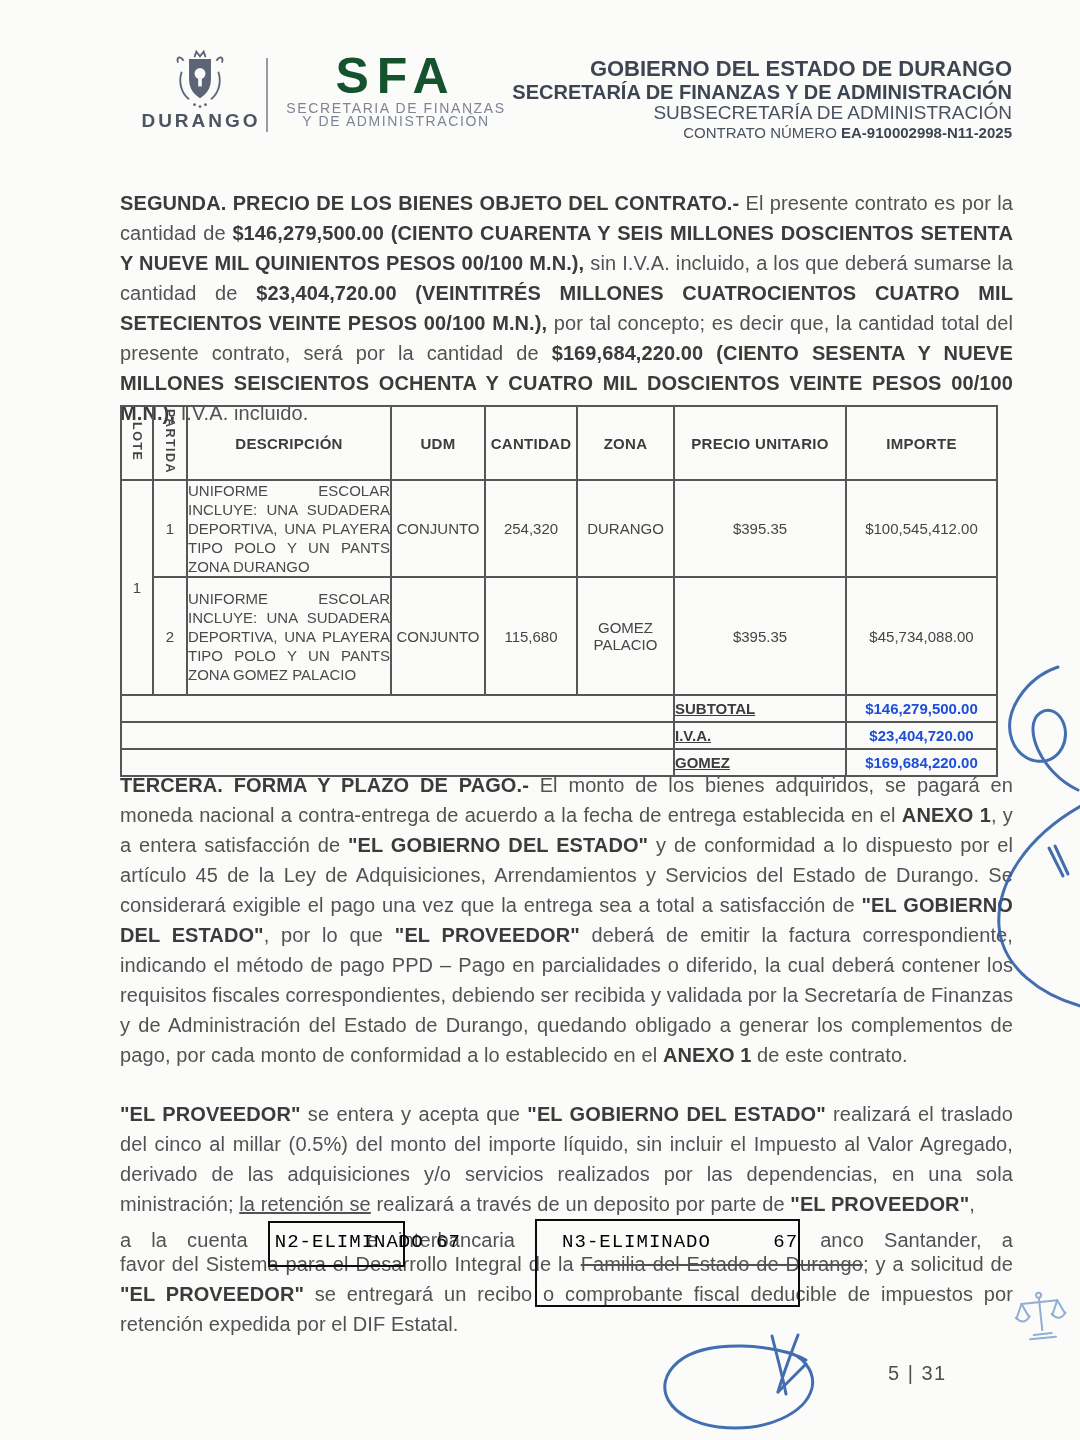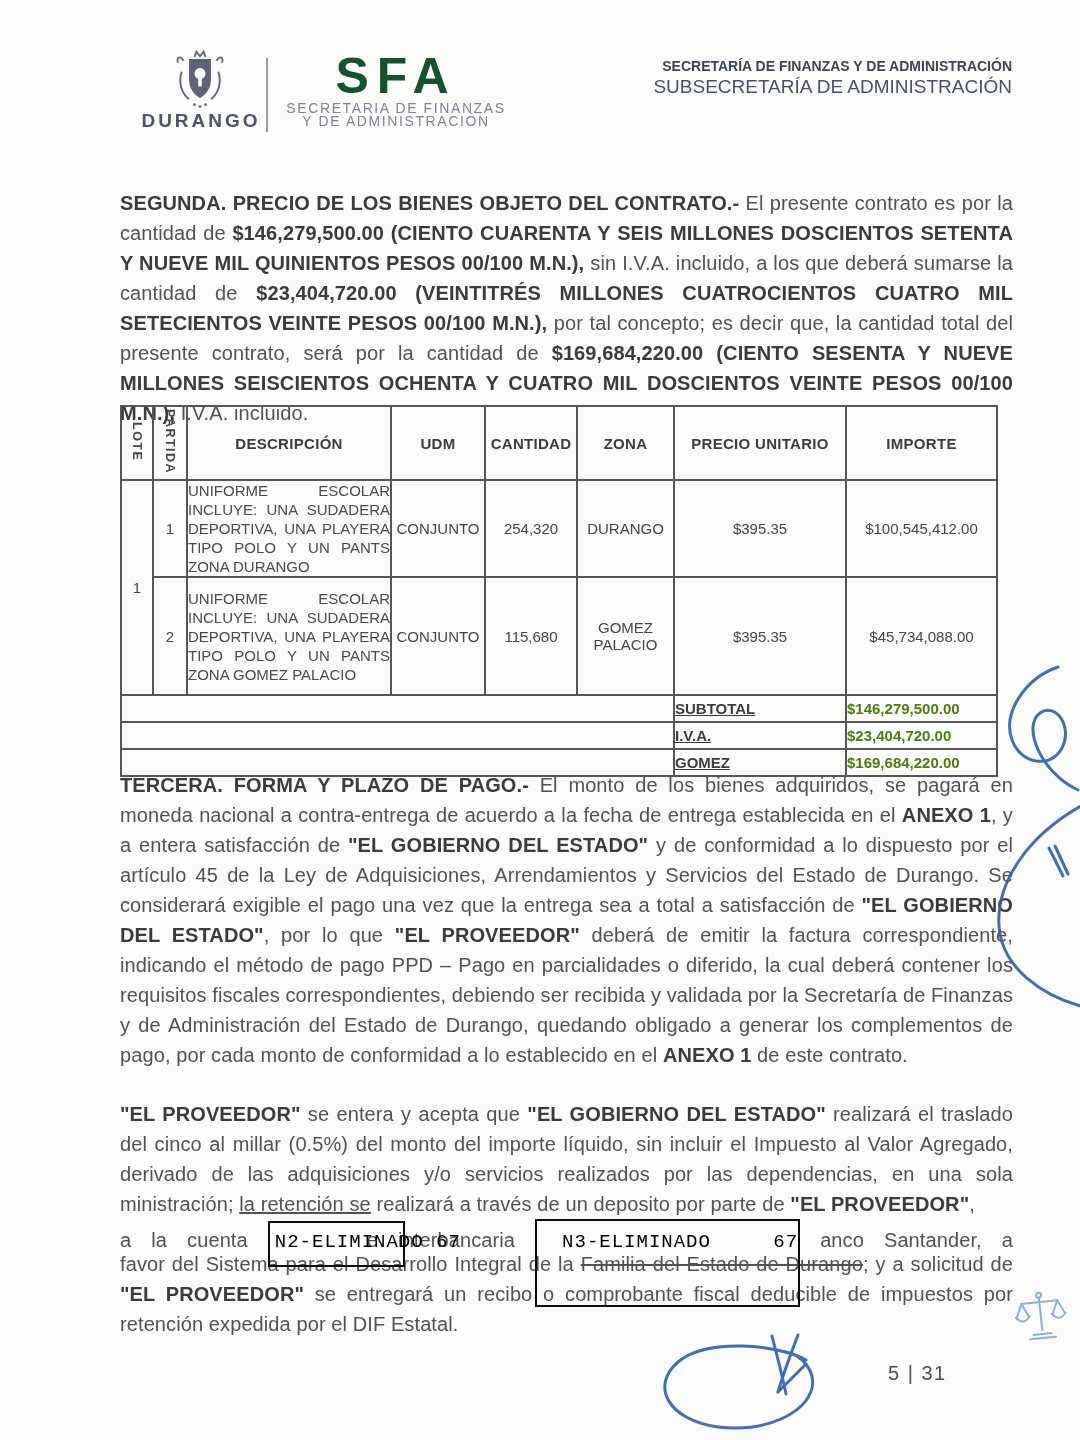--- a/index.html
+++ b/index.html
@@ -14,21 +14,21 @@
   
   .shield{left:168px;top:48px;width:64px;height:64px;}
   .durango-word{left:128px;top:110px;width:146px;text-align:center;
     font-size:19px;font-weight:bold;letter-spacing:3px;color:#4d5464;}
   .hdr-divider{left:266px;top:58px;width:2px;height:74px;background:#959ba7;}
   .sfa-block{left:286px;top:50px;width:220px;text-align:center;color:#586073;}
   .sfa-acronym{font-size:50px;font-weight:bold;letter-spacing:8px;line-height:52px;color:#14532d;}
   .sfa-sub{font-size:14px;letter-spacing:1.6px;color:#7d8494;line-height:13px;}
   .hdr-right{right:68px;top:56px;text-align:right;color:#3e4552;}
   .hdr-r1{font-size:22px;font-weight:bold;line-height:26px;}
-  .hdr-r2{font-size:14px;font-weight:bold;line-height:21px;}
+  .hdr-r2{font-size:20px;font-weight:bold;line-height:21px;}
   .hdr-r3{font-size:19px;line-height:20px;color:#4a5160;}
   .hdr-r4{font-size:15px;line-height:20px;color:#4a5160;}
   .hdr-r4 .num{font-weight:bold;color:#3e4552;}
 
   
   .para{left:120px;width:893px;font-size:20px;line-height:30px;
     text-align:justify;color:#525252;letter-spacing:0.1px;}
   .para .b{font-weight:bold;color:#3b3b3b;margin-top:28px;}
   .para .u{text-decoration:underline;}
   .para .s{text-decoration:line-through;text-decoration-thickness:2px;}
@@ -55,21 +55,21 @@
   th.hcell{font-size:14.5px;font-weight:bold;color:#3c3c3c;height:72px;letter-spacing:0.3px;}
   th.vcell span{writing-mode:vertical-rl;font-size:12.5px;font-weight:bold;
     letter-spacing:1.5px;display:inline-block;line-height:1;}
   td.desc{font-size:14.5px;line-height:19px;text-align:justify;
     padding:5px 8px;color:#4a4a4a;}
   td.ctr{text-align:center;}
   tr.r1 td{height:92px;}
   tr.r2 td{height:116px;}
   tr.sum td{height:25px;}
   td.sumlabel{font-weight:bold;padding-left:8px;color:#3c3c3c;font-size:15px;text-decoration:underline;}
-  td.sumval{font-weight:bold;text-align:left;padding-right:7px;color:#4d7c0f;font-size:15px;}
+  td.sumval{font-weight:bold;text-align:center;padding-right:7px;color:#1d4ed8;font-size:15px;}
 
   
   .pagenum{left:888px;top:1362px;font-size:20px;letter-spacing:1.5px;color:#4f4f4f;}
 
   
   .ink{left:0;top:0;pointer-events:none;z-index:5;}
   .stamp{left:1014px;top:1288px;pointer-events:none;z-index:5;
     transform:rotate(-6deg);opacity:0.85;}
 </style>
 </head>
@@ -91,22 +91,26 @@
   <circle cx="38" cy="62" r="1.5" fill="#5d6476"></circle>
 </svg>
 <div class="abs durango-word">DURANGO</div>
 <div class="abs hdr-divider"></div>
 <div class="abs sfa-block">
   <div class="sfa-acronym">SFA</div>
   <div class="sfa-sub">SECRETARIA DE FINANZAS</div>
   <div class="sfa-sub">Y DE ADMINISTRACIÓN</div>
 </div>
 <div class="abs hdr-right">
+  <div class="hdr-r1">GOBIERNO DEL ESTADO DE DURANGO</div>
   <div class="hdr-r2">SECRETARÍA DE FINANZAS Y DE ADMINISTRACIÓN</div>
   <div class="hdr-r3">SUBSECRETARÍA DE ADMINISTRACIÓN</div>
+  <div class="hdr-r4">
+    <span>CONTRATO NÚMERO </span><span class="num">EA-910002998-N11-2025</span>
+  </div>
 </div>
 
 <div class="abs para" id="clause-segunda"><span class="b">SEGUNDA. PRECIO DE LOS BIENES OBJETO DEL CONTRATO.- </span><span>El presente contrato es por la cantidad de </span><span class="b">$146,279,500.00 (CIENTO CUARENTA Y SEIS MILLONES DOSCIENTOS SETENTA Y NUEVE MIL QUINIENTOS PESOS 00/100 M.N.),</span><span> sin I.V.A. incluido, a los que deberá sumarse la cantidad de </span><span class="b">$23,404,720.00 (VEINTITRÉS MILLONES CUATROCIENTOS CUATRO MIL SETECIENTOS VEINTE PESOS 00/100 M.N.),</span><span> por tal concepto; es decir que, la cantidad total del presente contrato, será por la cantidad de </span><span class="b">$169,684,220.00 (CIENTO SESENTA Y NUEVE MILLONES SEISCIENTOS OCHENTA Y CUATRO MIL DOSCIENTOS VEINTE PESOS 00/100 M.N.),</span><span> I.V.A. incluido.</span></div>
 
 <table class="contract">
   <colgroup>
     <col style="width:32px">
       <col style="width:34px">
       <col style="width:204px">
     <col style="width:94px">

